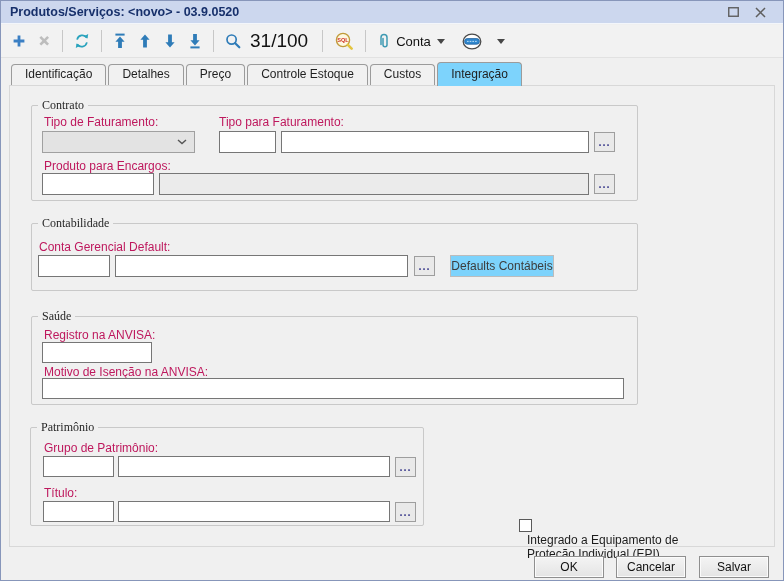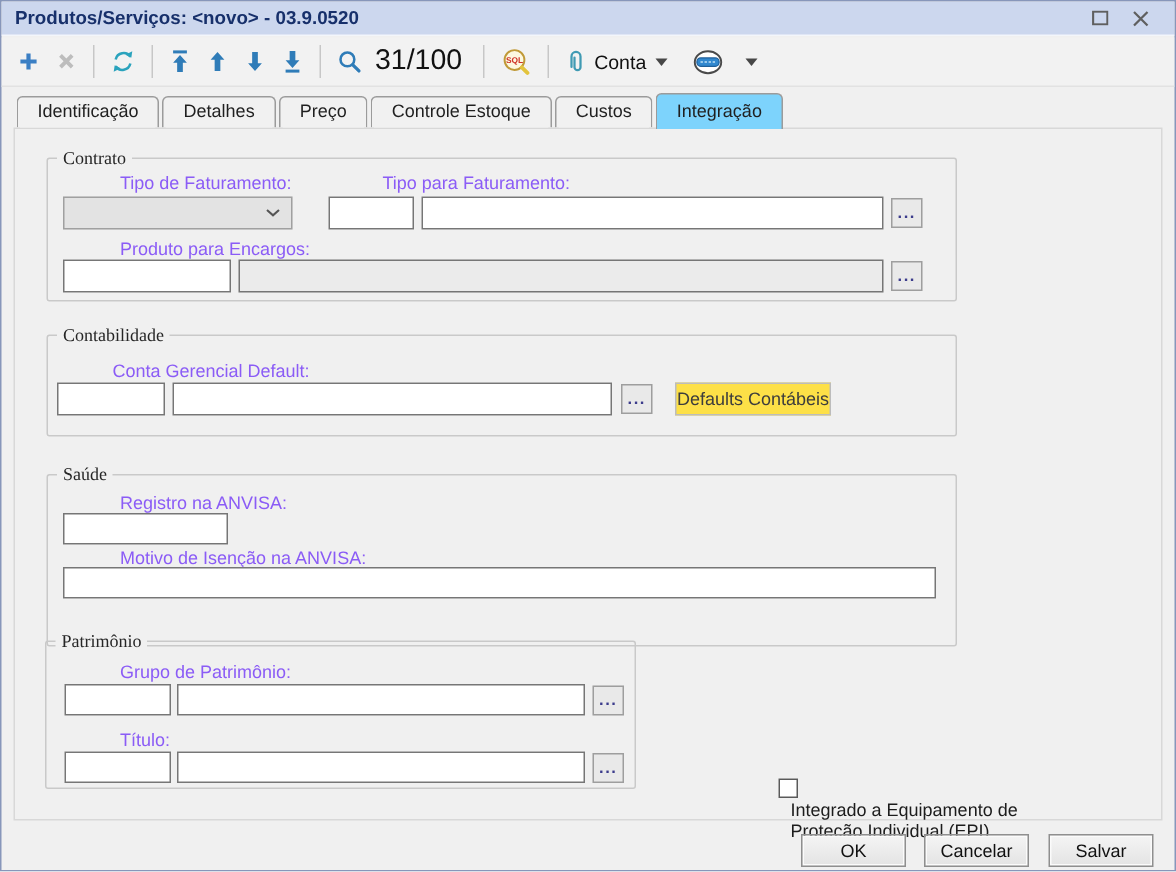--- a/index.html
+++ b/index.html
@@ -33,35 +33,35 @@
         border:1px solid #9b9b9b; border-bottom:none; border-radius:4px 4px 0 0; margin-right:2px;
         white-space:nowrap; cursor:default; }
   .tab.active{ height:24px; line-height:22px; background:#7dd3fc; position:relative; z-index:5; margin-bottom:-1px; }
 
   .panel{ position:absolute; left:8px; right:8px; top:84px; bottom:33px;
           border:1px solid #d8d8d8; background:#f0f0f0; z-index:1; }
 
   
   .group{ position:absolute; border:1px solid #c9c9c9; border-radius:2px; z-index:2; }
   .gtitle{ position:absolute; top:-8px; left:6px; background:#f0f0f0; padding:0 4px; color:#262626;font-family:Liberation Serif, serif; }
-  .flabel{ position:absolute; color:#8b5cf6; white-space:nowrap;margin-left:36px; }
+  .flabel{ position:absolute; color:#be185d; white-space:nowrap; }
 
   .tinput{ position:absolute; border:1px solid #767676; background:#fff; height:22px;
            font:12px "Liberation Sans","DejaVu Sans",sans-serif; padding:0 3px; color:#111; }
   .tinput.short{ height:21px; }
   .tinput:disabled, .tinput.disabled{ background:#ebebeb; color:#555; }
 
   .combo{ position:absolute; border:1px solid #a0a0a0; background:#e3e3e3; height:22px;
           display:flex; align-items:center; justify-content:flex-end; padding-right:7px; cursor:default; }
 
   .browse{ position:absolute; width:21px; height:20px; background:#e9e9e9; border:1px solid #9e9e9e;
            color:#3c3c8c; font-weight:bold; font-size:11px; line-height:9px; text-align:center;
            padding:0; cursor:default; letter-spacing:1px; }
 
-  .gray-btn{ position:absolute; background:#fde047; border:1px solid #bcbcbc; color:#3d3d3d;
+  .gray-btn{ position:absolute; background:#7dd3fc; border:1px solid #bcbcbc; color:#3d3d3d;
              font:12px "Liberation Sans","DejaVu Sans",sans-serif; cursor:default; }
 
   
   .epi{ position:absolute; left:518px; top:509px; display:flex; z-index:2;flex-direction:column; }
   .checkbox{ width:13px; height:13px; border:1px solid #5a5a5a; background:#fff; margin-top:9px; flex:0 0 13px; }
   .epi-text{ margin-left:8px; line-height:13.5px; color:#1c1c1c; padding-top:2px; }
 
   
   .fbtn{ position:absolute; width:70px; height:22px; top:555px; background:linear-gradient(#f4f4f4,#e4e4e4);
          border:1px solid #8f8f8f; box-shadow:inset 0 0 0 1px #fbfbfb; color:#111;
@@ -228,21 +228,21 @@
 
   <div class="group" style="left:30px; top:222px; width:607px; height:68px;">
     <span class="gtitle">Contabilidade</span>
     <span class="flabel" style="left:7px; top:16px;">Conta Gerencial Default:</span>
     <input class="tinput" style="left: 6px; top: 31px; width: 72px;" value="">
     <input class="tinput" style="left: 83px; top: 31px; width: 293px;" value="">
     <button class="browse" style="left:382px; top:32px;">...</button>
     <button class="gray-btn" style="left:418px; top:31px; width:104px; height:22px;">Defaults Contábeis</button>
   </div>
 
-  <div class="group" style="left:30px; top:315px; width:607px; height:115px;">
+  <div class="group" style="left:30px; top:315px; width:607px; height:89px;">
     <span class="gtitle">Saúde</span>
     <span class="flabel" style="left:12px; top:11px;">Registro na ANVISA:</span>
     <input class="tinput short" style="left: 10px; top: 25px; width: 110px;" value="">
     <span class="flabel" style="left:12px; top:48px;">Motivo de Isenção na ANVISA:</span>
     <input class="tinput short" style="left: 10px; top: 61px; width: 582px;" value="">
   </div>
 
   <div class="group" style="left:29px; top:426px; width:394px; height:99px;">
     <span class="gtitle">Patrimônio</span>
     <span class="flabel" style="left:13px; top:13px;">Grupo de Patrimônio:</span>

